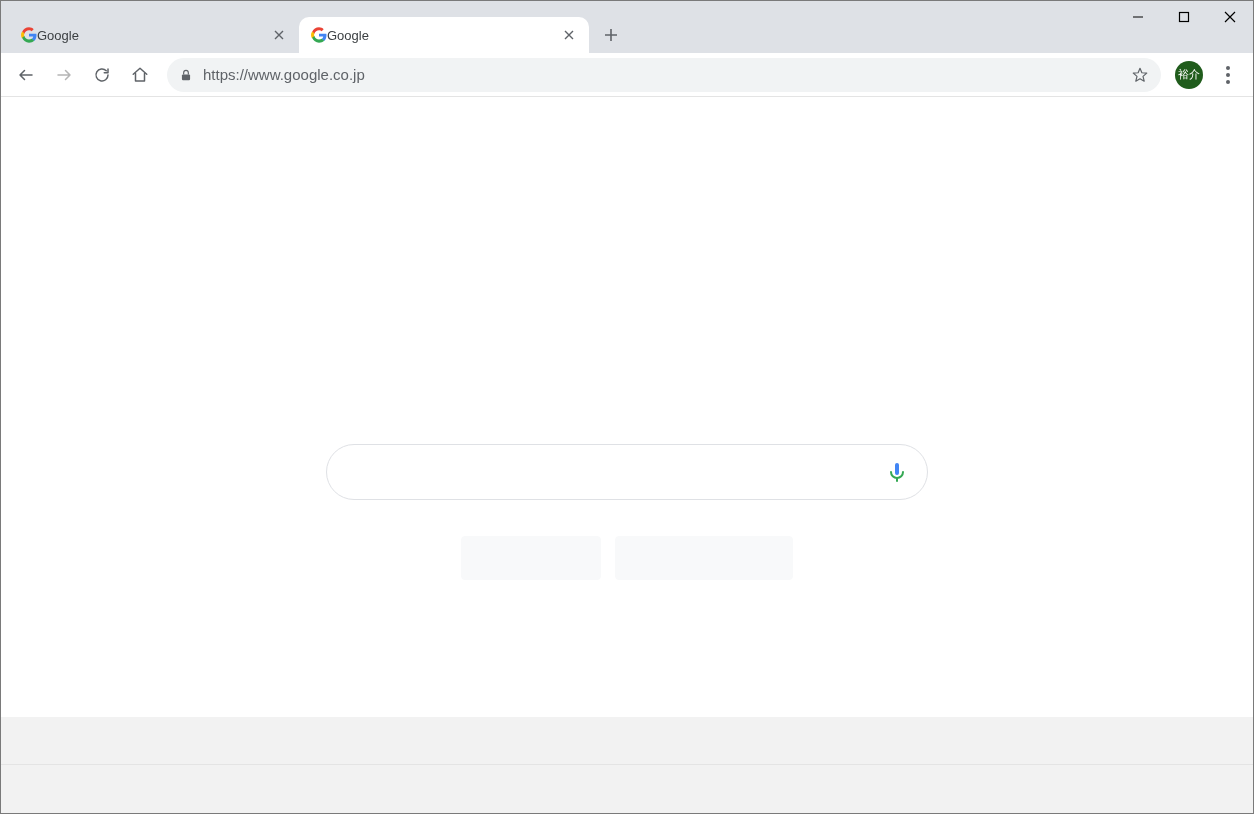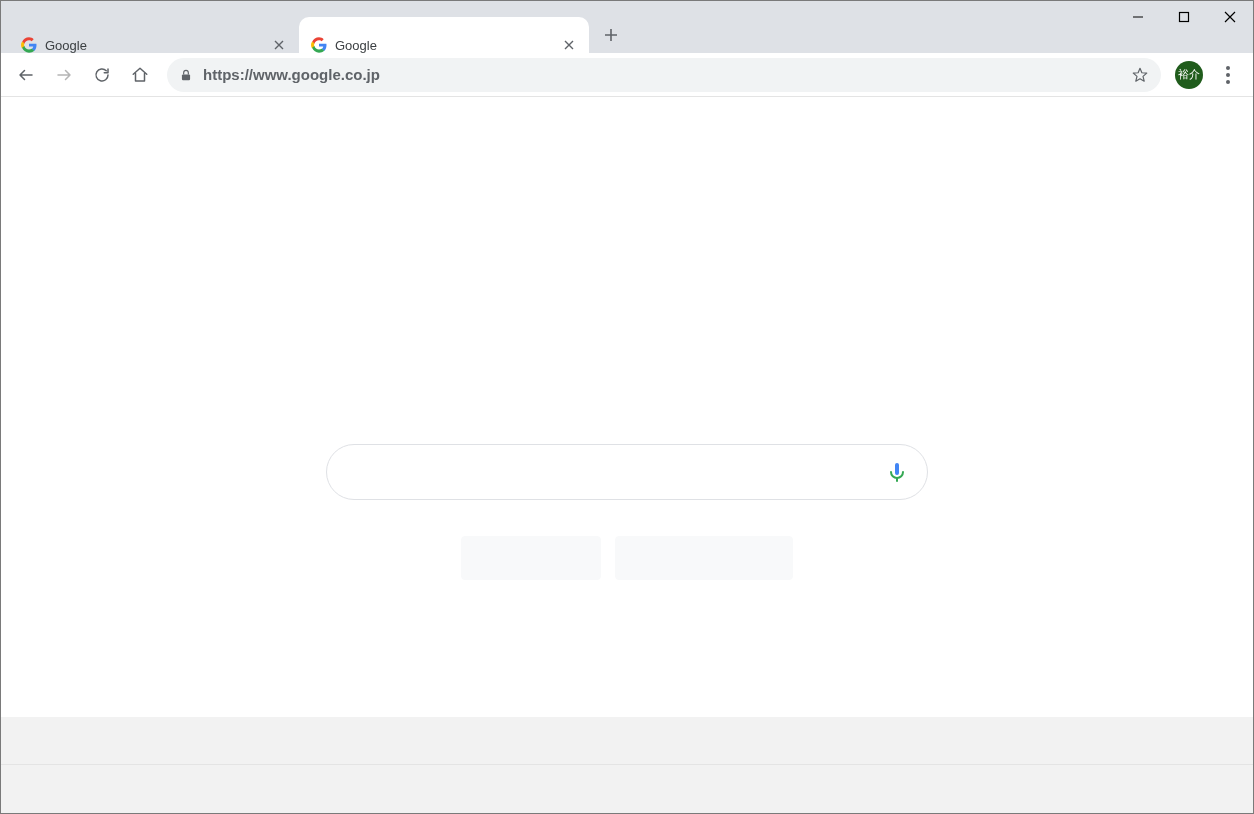--- a/index.html
+++ b/index.html
@@ -19,28 +19,27 @@
     background: #dee1e6;
     display: flex;
     align-items: flex-end;
     position: relative;
     padding-left: 8px;
   }
   .tab {
     height: 36px;
     width: 290px;
     display: flex;
-    align-items: flex-end;
+    align-items: center;
     padding: 0 12px;
     font-size: 13px;
     color: #3c4043;
     border-top-left-radius: 10px;
     border-top-right-radius: 10px;
     position: relative;
-    gap: 8px;
   }
   .tab.inactive { background: transparent; }
   .tab.active   { background: #ffffff; }
   .tab .title { flex: 1; white-space: nowrap; overflow: hidden; text-overflow: ellipsis; }
   .tab .favicon { width:16px; height:16px; flex:0 0 16px; }
   .tab .close  {
     width:16px; height:16px; display:flex; align-items:center; justify-content:center;
     border-radius:50%;
   }
   .tab .close svg { width:10px; height:10px; }
@@ -65,21 +64,21 @@
     padding: 0 8px;
     gap:4px;
     border-bottom:1px solid #e4e4e4;
   }
   .nav-btn { width:34px; height:34px; display:flex; align-items:center; justify-content:center; border-radius:50%; }
   .nav-btn svg { width:18px; height:18px; }
   .nav-btn.disabled svg { stroke:#b5b5b5; fill:#b5b5b5; }
 
   .omnibox {
     flex:1; height:34px; background:#f1f3f4; border-radius:17px;
-    display:flex; align-items:center; padding:16px 12px; gap:10px; margin:0 6px;font-weight:bold;
+    display:flex; align-items:center; padding:16px 12px; gap:10px; margin:0 6px;
   }
   .omnibox .lock { width:14px; height:14px; }
   .omnibox .url { flex:1; font-size:15px; color:#5f6368; }
   .omnibox .star { width:18px; height:18px; }
 
   .avatar {
     width:28px; height:28px; border-radius:50%; background:#205c1c;
     color:#fff; font-size:11px; display:flex; align-items:center; justify-content:center;
     margin:0 4px;
     font-family:Liberation Mono, monospace;

